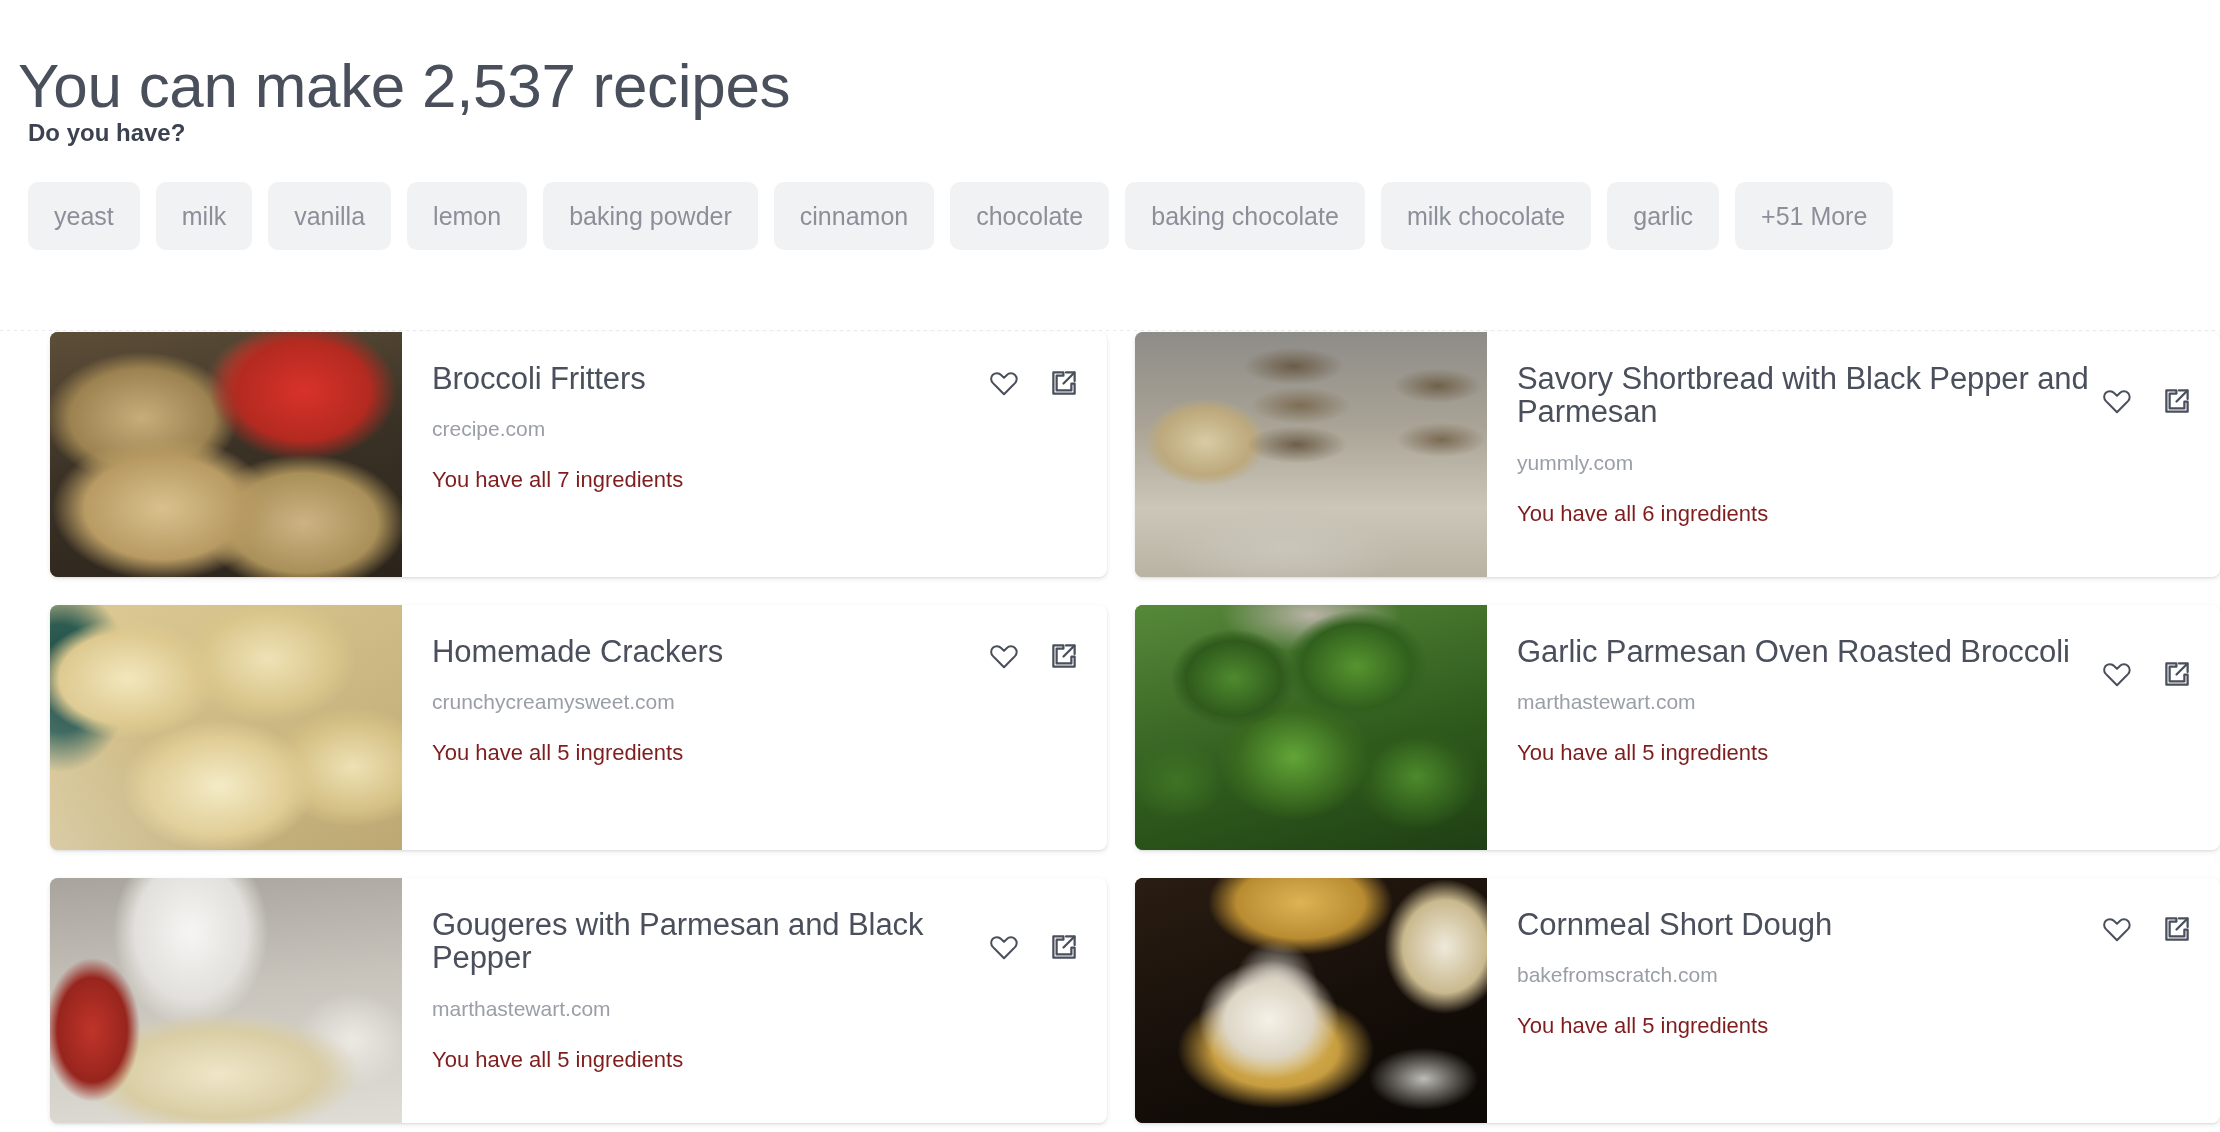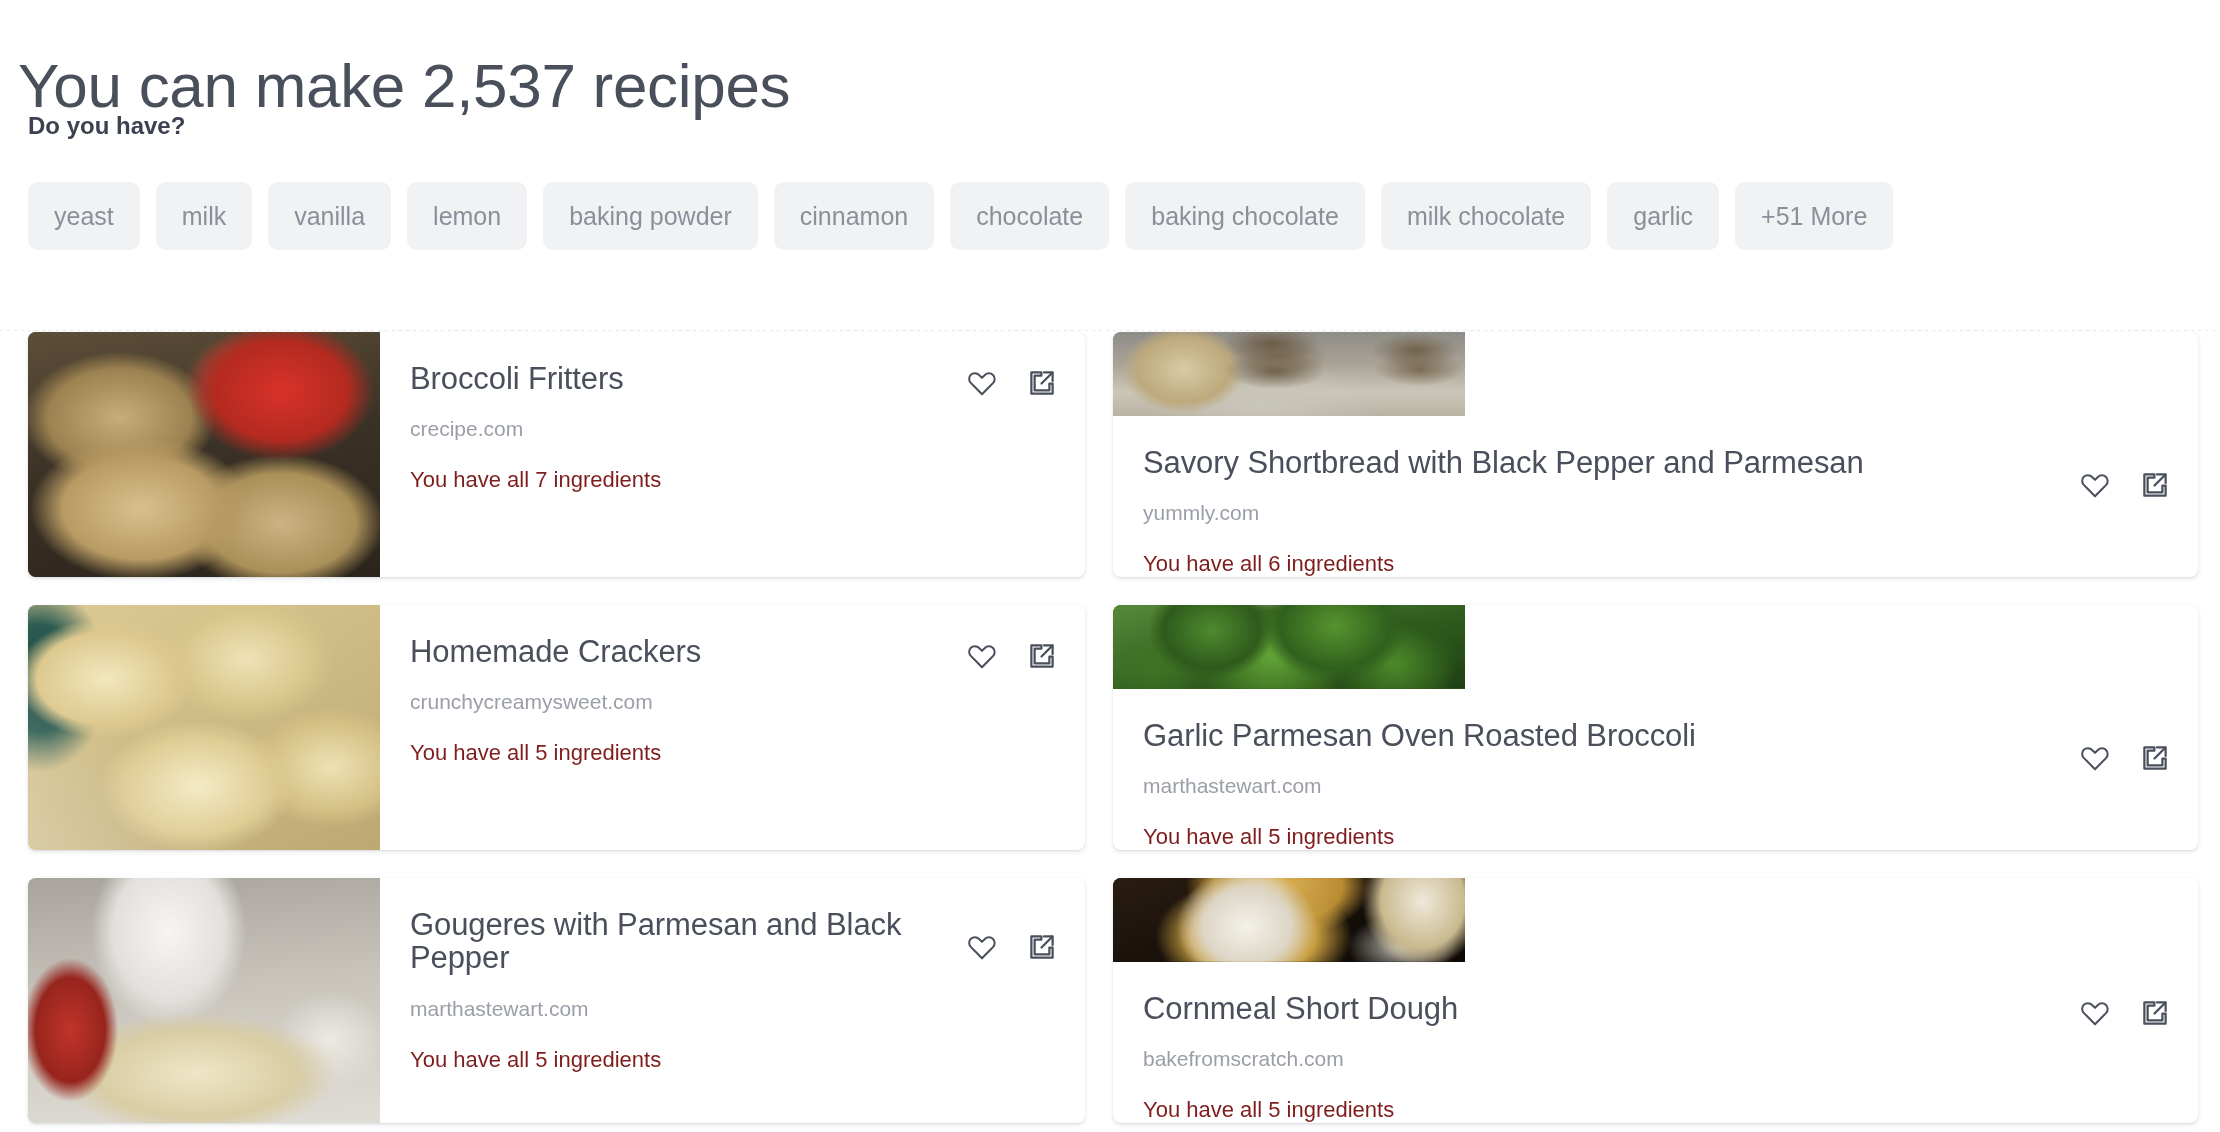--- a/index.html
+++ b/index.html
@@ -27,21 +27,21 @@
     font-size: 62px;
     font-weight: 400;
     color: #4a4f5c;
     letter-spacing: -0.3px;
     white-space: nowrap;
   }
 
   .have-label {
     position: absolute;
     left: 28px;
-    top: 112px;
+    top: 119px;
     font-size: 24px;
     font-weight: bold;
     color: #3c4250;
   }
 
   .chips {
     position: absolute;
     left: 28px;
     top: 182px;
     display: flex;
@@ -82,20 +82,21 @@
     position: absolute;
     left: 0;
     top: 332px;
     width: 2220px;
   }
 
   .row {
     position: relative;
     height: 273px;
     display: flex;
+    justify-content: flex-end;
   }
 
   .card {
     position: relative;
     background: #ffffff;
     border-radius: 8px;
     box-shadow: 0 2px 5px rgba(40,44,60,0.11), 0 1px 2px rgba(40,44,60,0.07);
     height: 245px;
     display: flex;
     overflow: hidden;
@@ -103,21 +104,20 @@
   }
 
   .card-left {
     margin-left: 28px;
     width: 1057px;
   }
 
   .card-right {
     margin-left: 28px;
     width: 1085px;
-    flex-direction: column;
   }
 
   .thumb {
     width: 352px;
     min-width: 352px;
     height: 245px;
     background-size: cover;
     background-position: center;
     position: relative;
     overflow: hidden;

